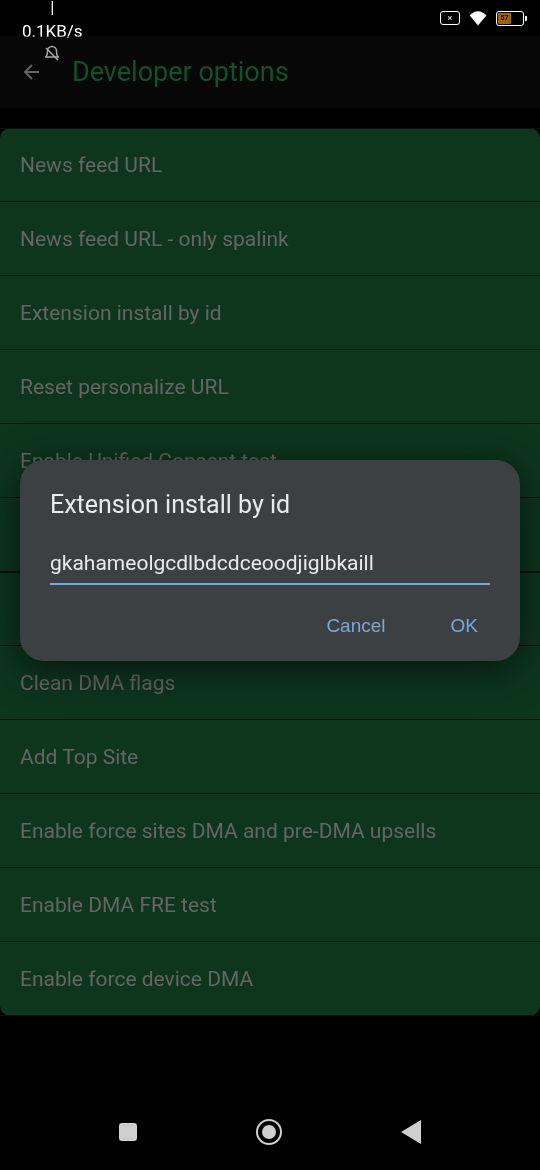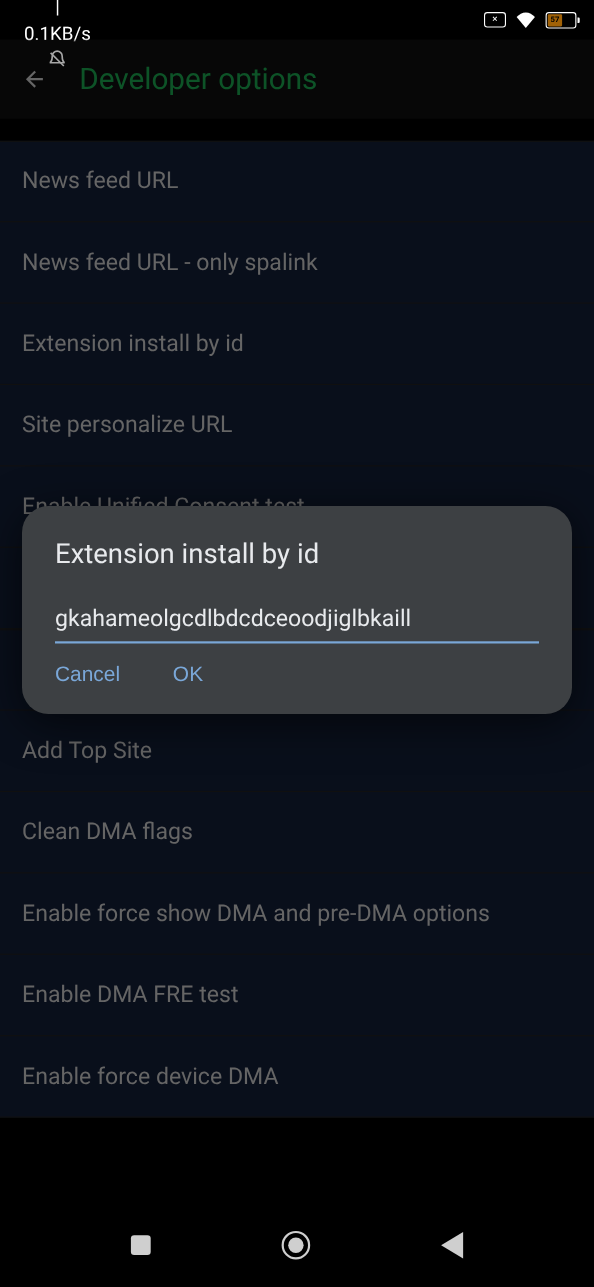--- a/index.html
+++ b/index.html
@@ -106,21 +106,22 @@
       position: absolute;
       top: 36px;
       left: 0;
       right: 0;
       bottom: 76px;
       background: rgba(0,0,0,0.35);
       pointer-events: none;
       z-index: 5;
     }
     .settings-list {
-      background: #0f172a;
+      background: #14532d;
+      border-radius: 10px;
     }
     .setting-item {
       height: 74px;
       display: flex;
       align-items: center;
       padding: 0 20px;
       border-bottom: 1px solid #1a1a1a;
       color: #9b9b9b;
       font-size: 21px;
     }
@@ -142,36 +143,37 @@
       box-shadow: 0 8px 40px rgba(0,0,0,0.6);
     }
     .dialog-title {
       color: #e8eaed;
       font-size: 25px;
       font-weight: 400;
       margin-bottom: 28px;
     }
     .dialog-input-wrapper {
       position: relative;
-      margin-bottom: 18px;
+      margin-bottom: 30px;
     }
     .dialog-input {
       width: 100%;
       background: transparent;
       border: none;
       border-bottom: 2px solid #7aa7d8;
       color: #e8eaed;
       font-size: 21px;
       padding: 4px 0 8px 0;
       outline: none;
       font-family: inherit;
     }
     .dialog-actions {
       display: flex;
-      gap: 48px;
+      justify-content: flex-end;
+      gap: 65px;
       padding-right: 12px;
       padding-bottom: 8px;
     }
     .dialog-btn {
       background: transparent;
       border: none;
       color: #7aa7d8;
       font-size: 19px;
       font-weight: 500;
       cursor: pointer;
@@ -255,27 +257,27 @@
   </svg>
   <span class="app-title">Developer options</span>
 </div>
 
 <div class="spacer-above"></div>
 
 <div class="settings-list">
   <div class="setting-item top-divider">News feed URL</div>
   <div class="setting-item">News feed URL - only spalink</div>
   <div class="setting-item">Extension install by id</div>
-  <div class="setting-item">Site personalize URL</div>
+  <div class="setting-item">Reset personalize URL</div>
   <div class="setting-item">Enable Unified Consent test</div>
   <div class="setting-item" style="height:74px;"></div>
   <div class="setting-item" style="border-top:1px solid #1a1a1a;">Reset top sites update version</div>
+  <div class="setting-item">Clean DMA flags</div>
   <div class="setting-item">Add Top Site</div>
-  <div class="setting-item">Clean DMA flags</div>
-  <div class="setting-item">Enable force show DMA and pre-DMA options</div>
+  <div class="setting-item">Enable force sites DMA and pre-DMA upsells</div>
   <div class="setting-item">Enable DMA FRE test</div>
   <div class="setting-item">Enable force device DMA</div>
 </div>
 
 <div class="dimmer"></div>
 
 <div class="dialog">
   <div class="dialog-title">Extension install by id</div>
   <div class="dialog-input-wrapper">
     <input class="dialog-input" type="text" value="gkahameolgcdlbdcdceoodjiglbkaill" style="">

